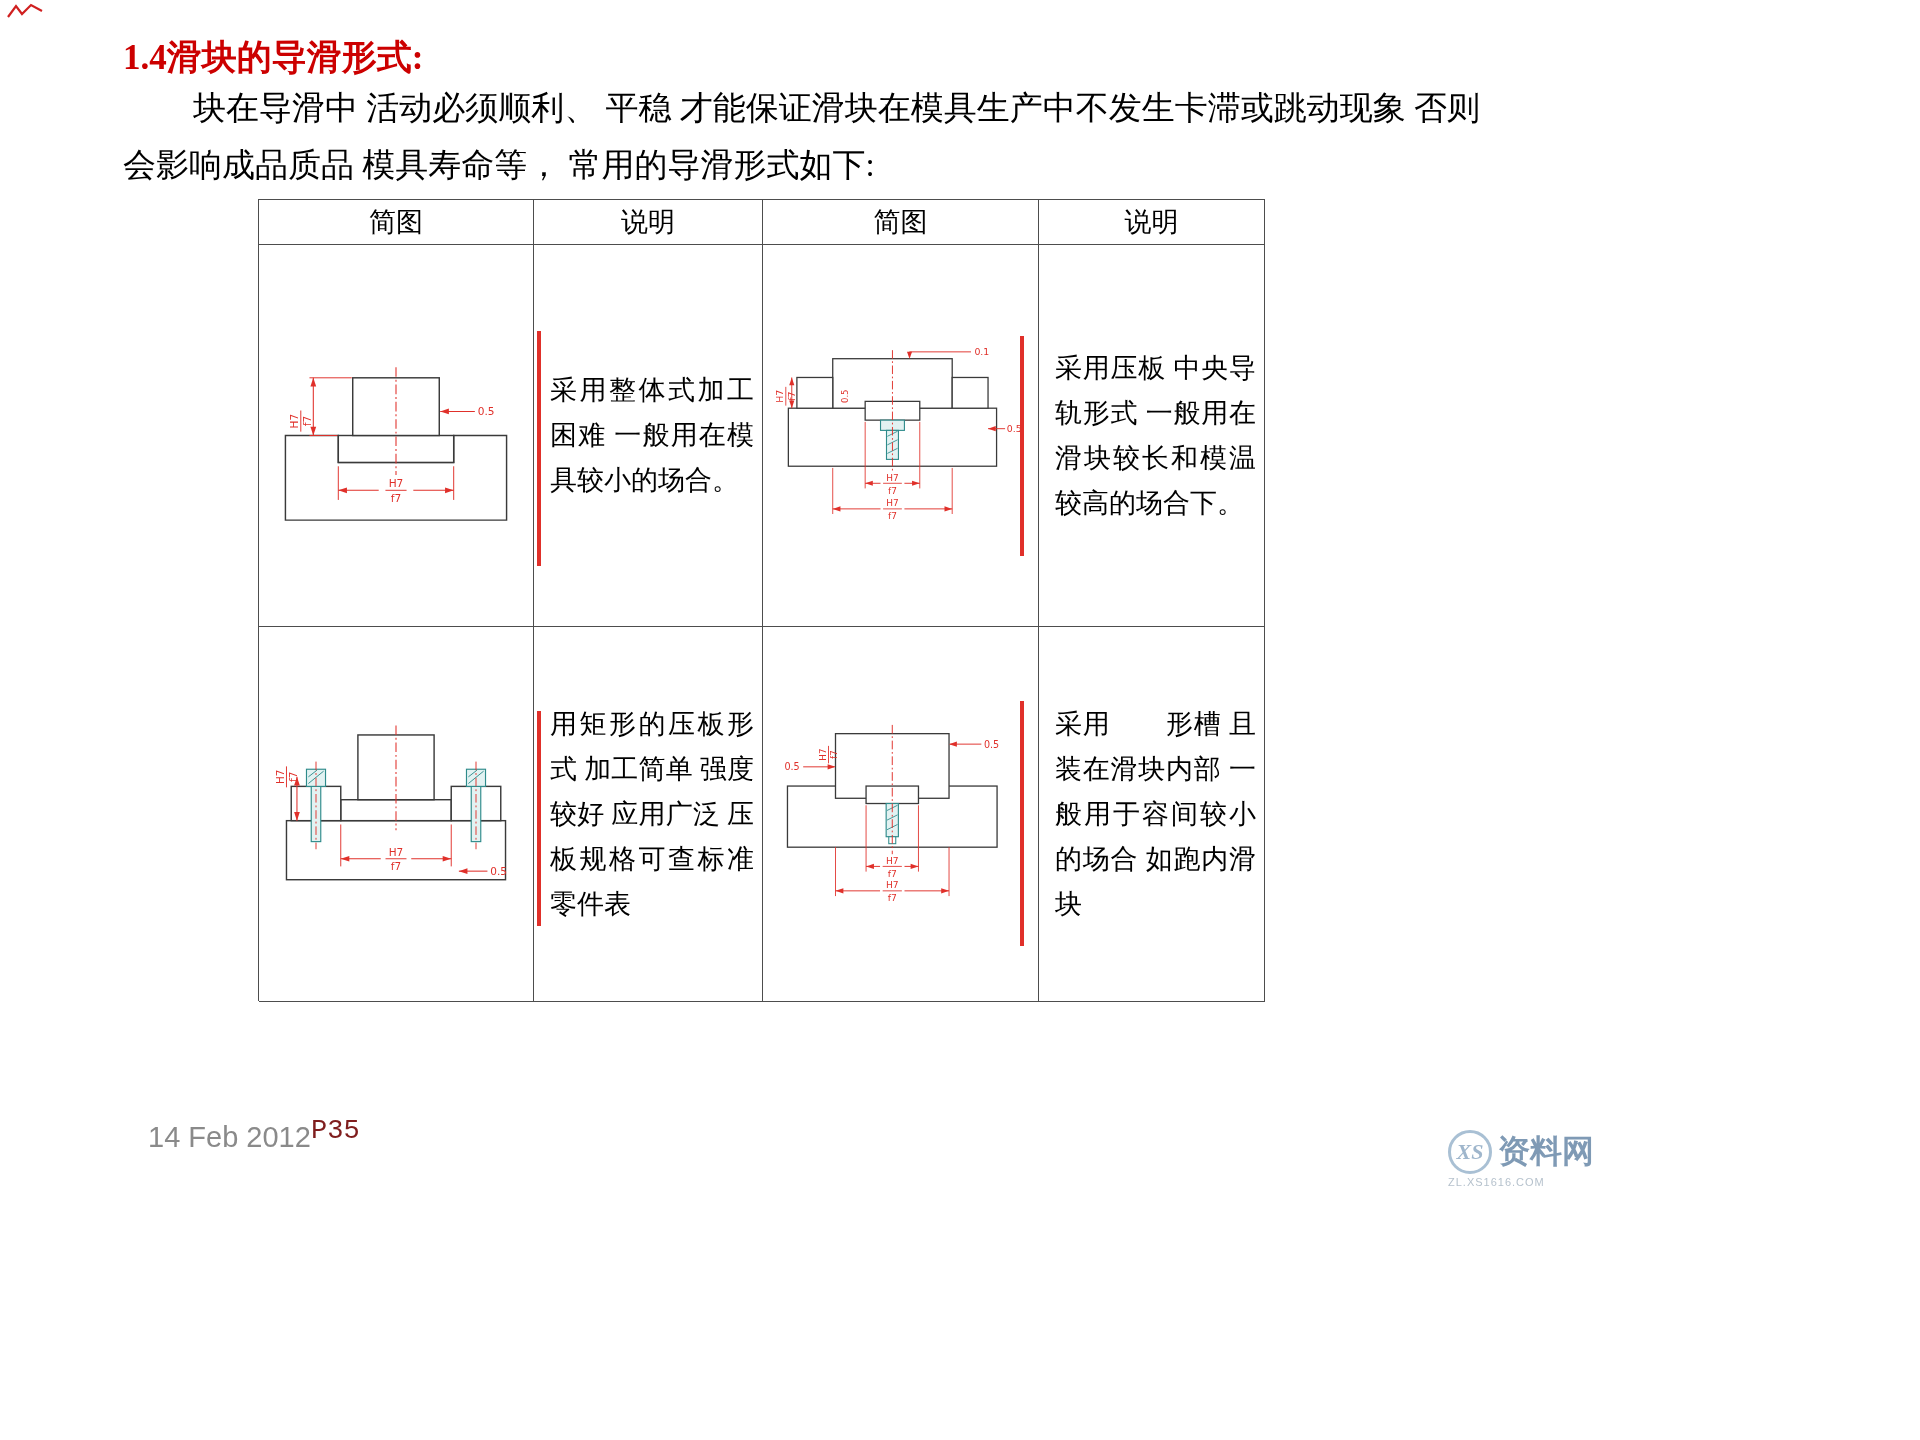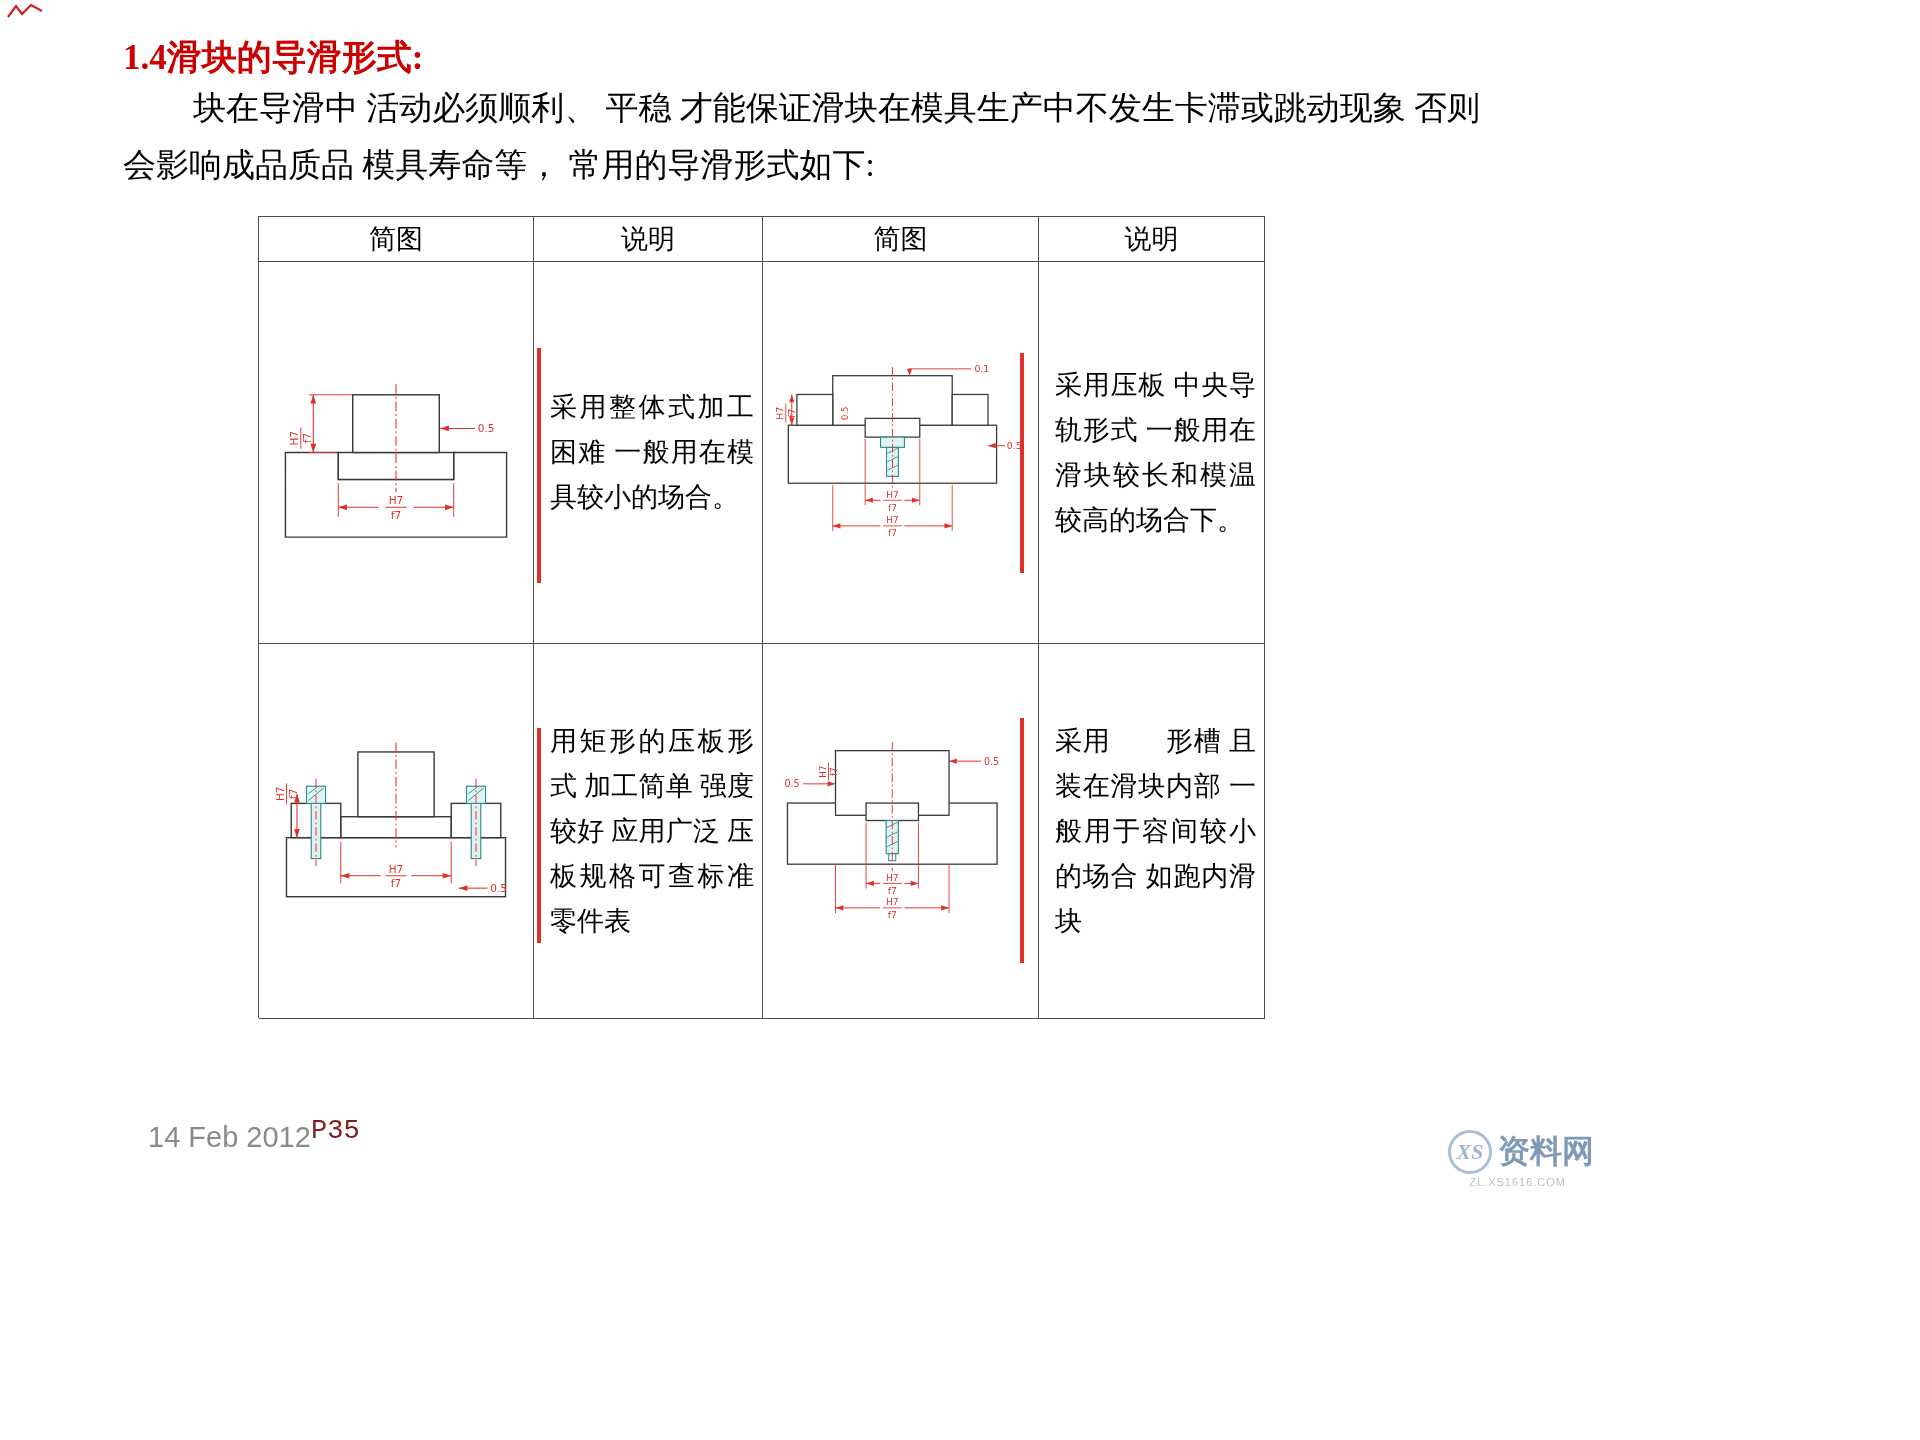--- a/index.html
+++ b/index.html
@@ -5,21 +5,21 @@
   * { margin:0; padding:0; box-sizing:border-box; }
   html,body { width:1920px; height:1440px; background:#ffffff; }
   body { position:relative; overflow:hidden; font-family:"Liberation Serif", serif; }
 
   .corner-artifact { position:absolute; left:6px; top:2px; }
 
   .page-title { position:absolute; left:123px; top:34px; font-size:35px; font-weight:bold; color:#cc0000; }
 
   .page-paragraph { position:absolute; left:123px; top:80px; width:1370px; font-size:33px; line-height:57px; color:#000000; text-indent:70px; text-align:left; }
 
-  .slide-table { position:absolute; left:258px; top:216px; width:1007px; height:802px;
+  .slide-table { position:absolute; left:258px; top:199px; width:1007px; height:802px;
     display:grid; grid-template-columns:275px 229px 276px 226px; grid-template-rows:45px 382px 375px;
     border-left:1px solid #4d4d4d; border-top:1px solid #4d4d4d; background:#fff; }
   .cell { border-right:1px solid #4d4d4d; border-bottom:1px solid #4d4d4d; position:relative; }
   .cell.header { display:flex; align-items:center; justify-content:center; font-size:27px; color:#000; }
   .cell.diagram { display:flex; align-items:center; justify-content:center; }
   .cell.desc { display:flex; align-items:center; padding:10px 8px 10px 16px; font-size:27px; line-height:45px; color:#000; text-align:justify; }
   .cell.desc p { width:100%; }
 
   .red-marker { position:absolute; width:4px; background:#e0302a; }
   .rm-r1-c2 { left:3px; top:86px; height:235px; }
@@ -31,21 +31,21 @@
 
   .footer-date { position:absolute; left:148px; top:1121px; font-size:29px; color:#8a8a8a; font-family:"Liberation Sans", sans-serif; }
   .footer-page { position:absolute; left:311px; top:1116px; font-size:27px; color:#7f1d1d; font-family:Liberation Mono, monospace; }
 
   .watermark { position:absolute; left:1448px; top:1130px; width:180px; }
   .wm-row { display:flex; gap:6px; }
   .wm-logo { width:44px; height:44px; border:3px solid #a9c0d4; border-radius:50%; color:#9fb6cc;
     font-style:italic; font-weight:bold; font-size:22px; display:flex; align-items:center; justify-content:center;
     font-family:"Liberation Serif", serif; background:rgba(255,255,255,.6); }
   .wm-name { font-size:32px; font-weight:bold; color:#7f9ab5; font-family:"Liberation Sans", sans-serif; }
-  .wm-sub { font-size:11px; color:#b6c2cd; letter-spacing:1px; margin-top:2px; text-align:right; width:118px; font-family:"Liberation Sans", sans-serif; }
+  .wm-sub { font-size:11px; color:#b6c2cd; letter-spacing:1px; margin-top:2px; text-align:left; width:118px; font-family:"Liberation Sans", sans-serif; }
 </style>
 </head>
 <body>
 
 <svg class="corner-artifact" width="40" height="20" viewBox="0 0 40 20">
   <polyline points="2,15 10,4 16,12 25,3 36,9" fill="none" stroke="#d02020" stroke-width="2.2"></polyline>
 </svg>
 
 <div class="page-title">1.4滑块的导滑形式:</div>
 

